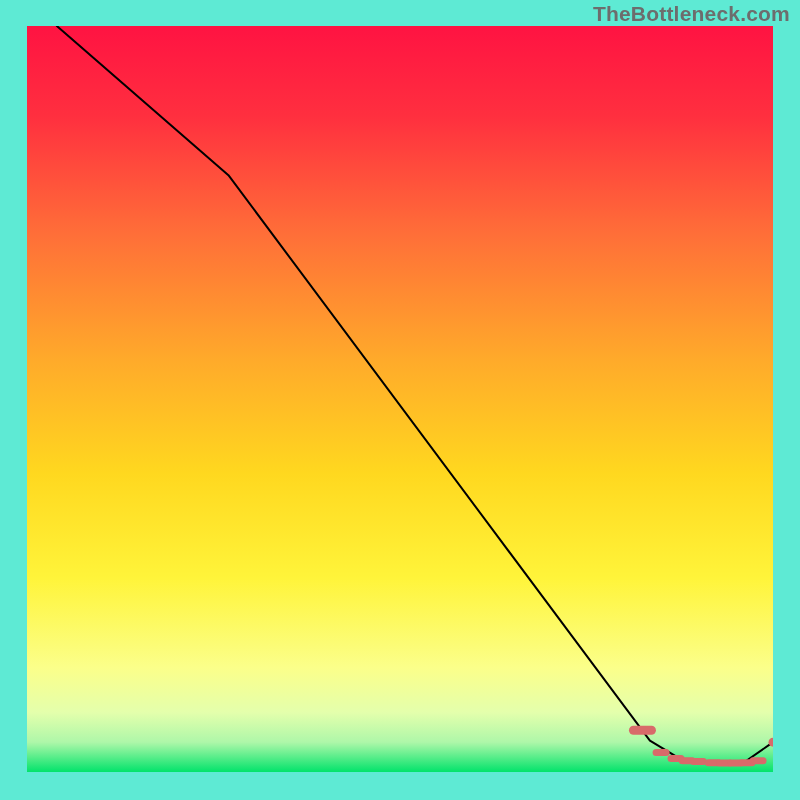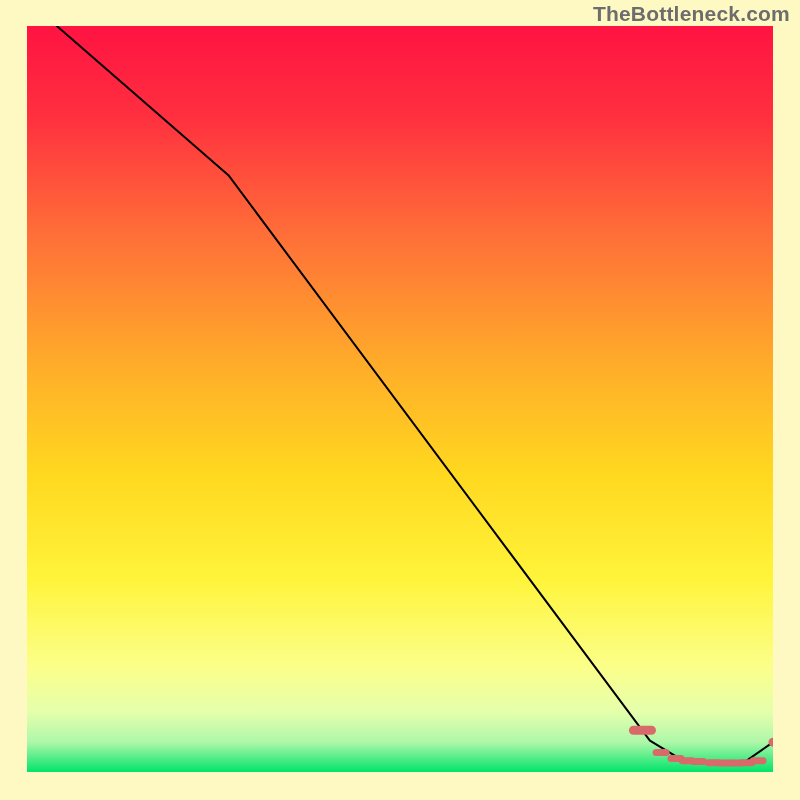--- a/index.html
+++ b/index.html
@@ -8,21 +8,21 @@
     width: 800px;
     height: 800px;
     background: #000;
     font-family: Arial, Helvetica, sans-serif;
     overflow: hidden;
   }
   .wrap {
     position: relative;
     width: 800px;
     height: 800px;
-    background: #fef9c3;
+    background: #5eead4;
   }
   .attribution {
     position: absolute;
     top: 2px;
     right: 10px;
     color: #6d6d6d;
     font-size: 21px;
     font-weight: 600;
     letter-spacing: 0.2px;
     z-index: 5;

